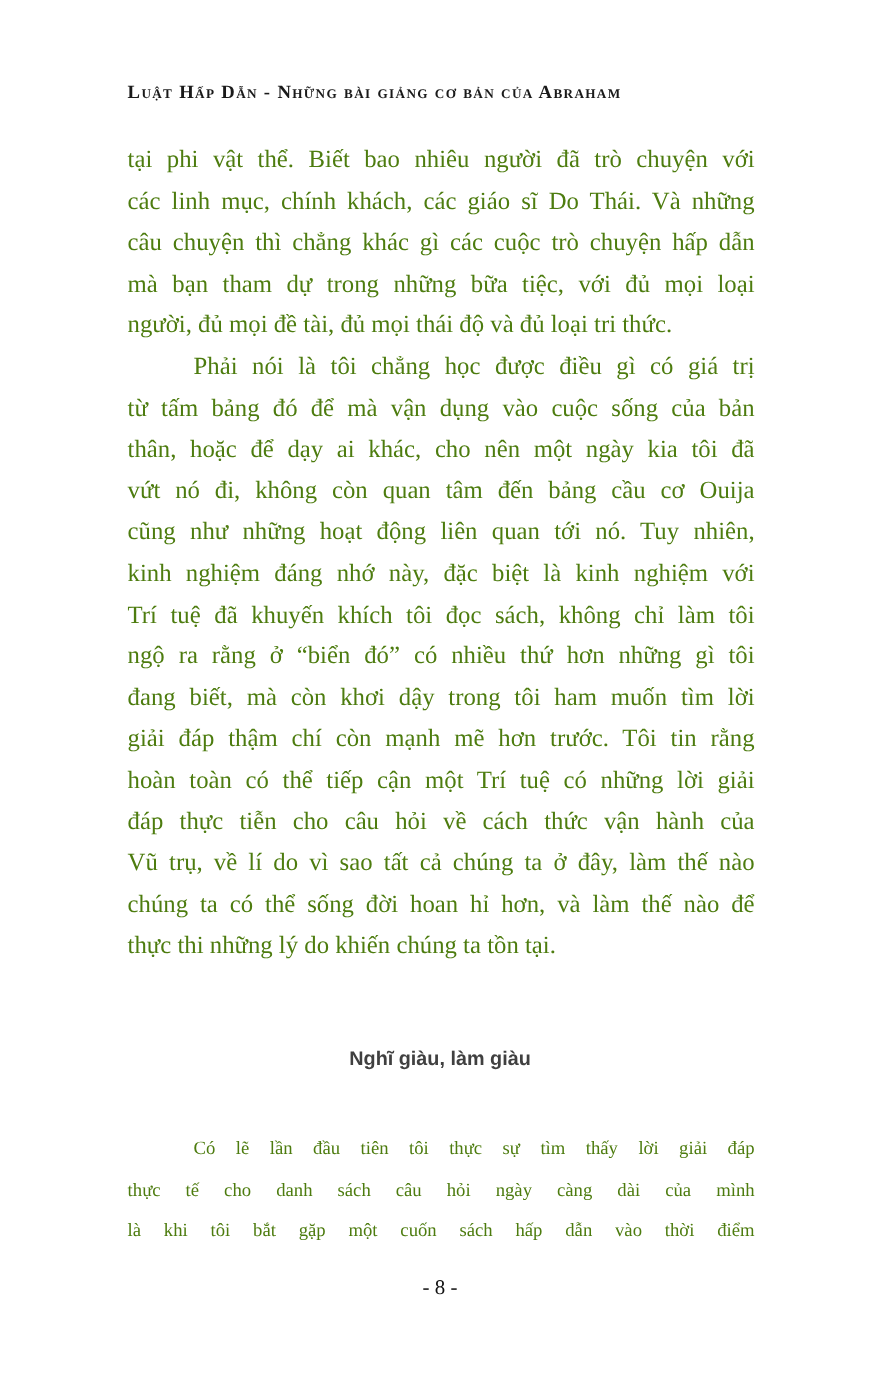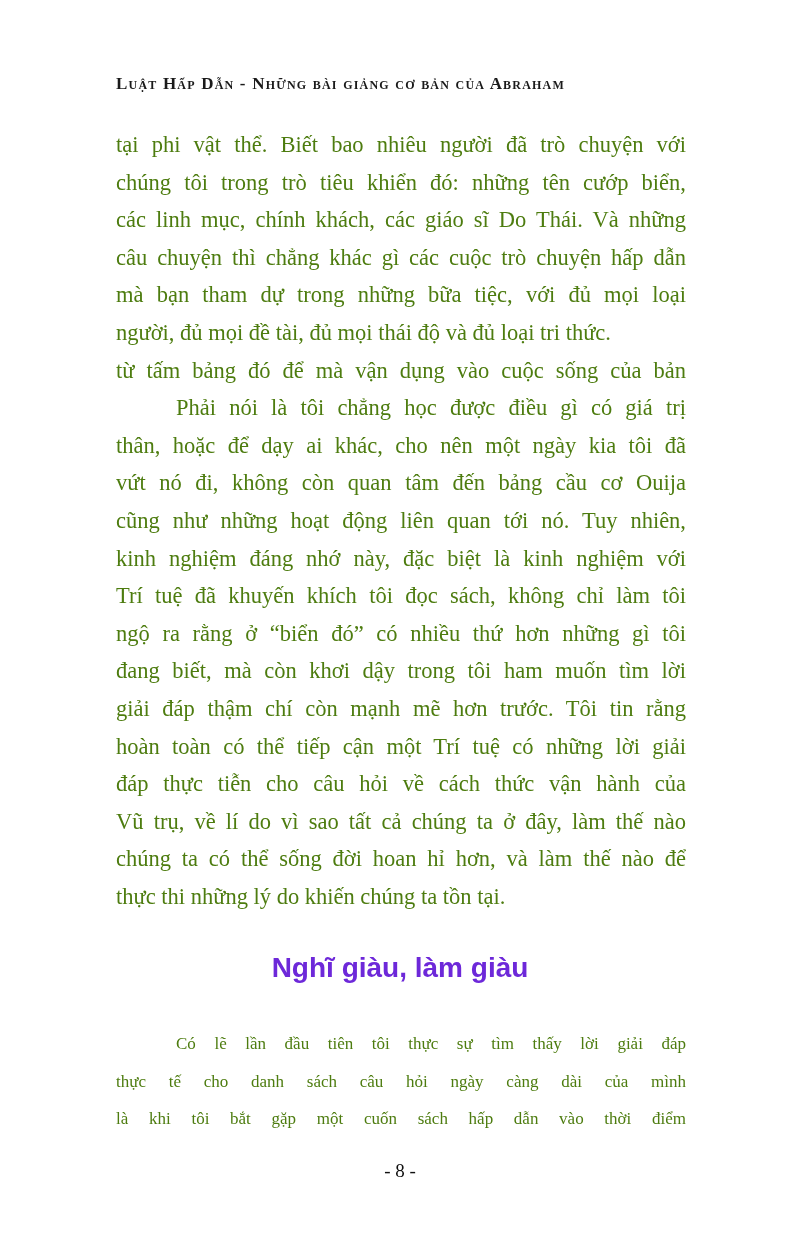--- a/index.html
+++ b/index.html
@@ -49,22 +49,22 @@
       padding-left: 60px;
     }
     .section-heading {
       position: absolute;
       left: 0;
       width: 800px;
       top: 952px;
       text-align: center;
       font-family: "Liberation Sans", "DejaVu Sans", sans-serif;
       font-weight: bold;
-      font-size: 28px;
-      color: #6d28d9;
+      font-size: 18px;
+      color: #404040;
     }
     .section-body {
       position: absolute;
       left: 116px;
       top: 1025px;
       width: 570px;
       font-family: Liberation Serif, serif;
       font-size: 17px;
       color: #4d7c0f;
     }
@@ -81,30 +81,29 @@
   </style>
 </head>
 <body>
 
 <div class="running-header">Luật Hấp Dẫn - Những bài giảng cơ bản của Abraham</div>
 
 <div class="page-body">
 
   <div>
     <div class="line">tại phi vật thể. Biết bao nhiêu người đã trò chuyện với</div>
-    <div class="line">chúng tôi trong trò tiêu khiển đó: những tên cướp biển,</div>
     <div class="line">các linh mục, chính khách, các giáo sĩ Do Thái. Và những</div>
     <div class="line">câu chuyện thì chẳng khác gì các cuộc trò chuyện hấp dẫn</div>
     <div class="line">mà bạn tham dự trong những bữa tiệc, với đủ mọi loại</div>
     <div class="line last">người, đủ mọi đề tài, đủ mọi thái độ và đủ loại tri thức.</div>
   </div>
 
   <div>
+    <div class="line indent">Phải nói là tôi chẳng học được điều gì có giá trị</div>
     <div class="line">từ tấm bảng đó để mà vận dụng vào cuộc sống của bản</div>
-    <div class="line indent">Phải nói là tôi chẳng học được điều gì có giá trị</div>
     <div class="line">thân, hoặc để dạy ai khác, cho nên một ngày kia tôi đã</div>
     <div class="line">vứt nó đi, không còn quan tâm đến bảng cầu cơ Ouija</div>
     <div class="line">cũng như những hoạt động liên quan tới nó. Tuy nhiên,</div>
     <div class="line">kinh nghiệm đáng nhớ này, đặc biệt là kinh nghiệm với</div>
     <div class="line">Trí tuệ đã khuyến khích tôi đọc sách, không chỉ làm tôi</div>
     <div class="line">ngộ ra rằng ở “biển đó” có nhiều thứ hơn những gì tôi</div>
     <div class="line">đang biết, mà còn khơi dậy trong tôi ham muốn tìm lời</div>
     <div class="line">giải đáp thậm chí còn mạnh mẽ hơn trước. Tôi tin rằng</div>
     <div class="line">hoàn toàn có thể tiếp cận một Trí tuệ có những lời giải</div>
     <div class="line">đáp thực tiễn cho câu hỏi về cách thức vận hành của</div>

